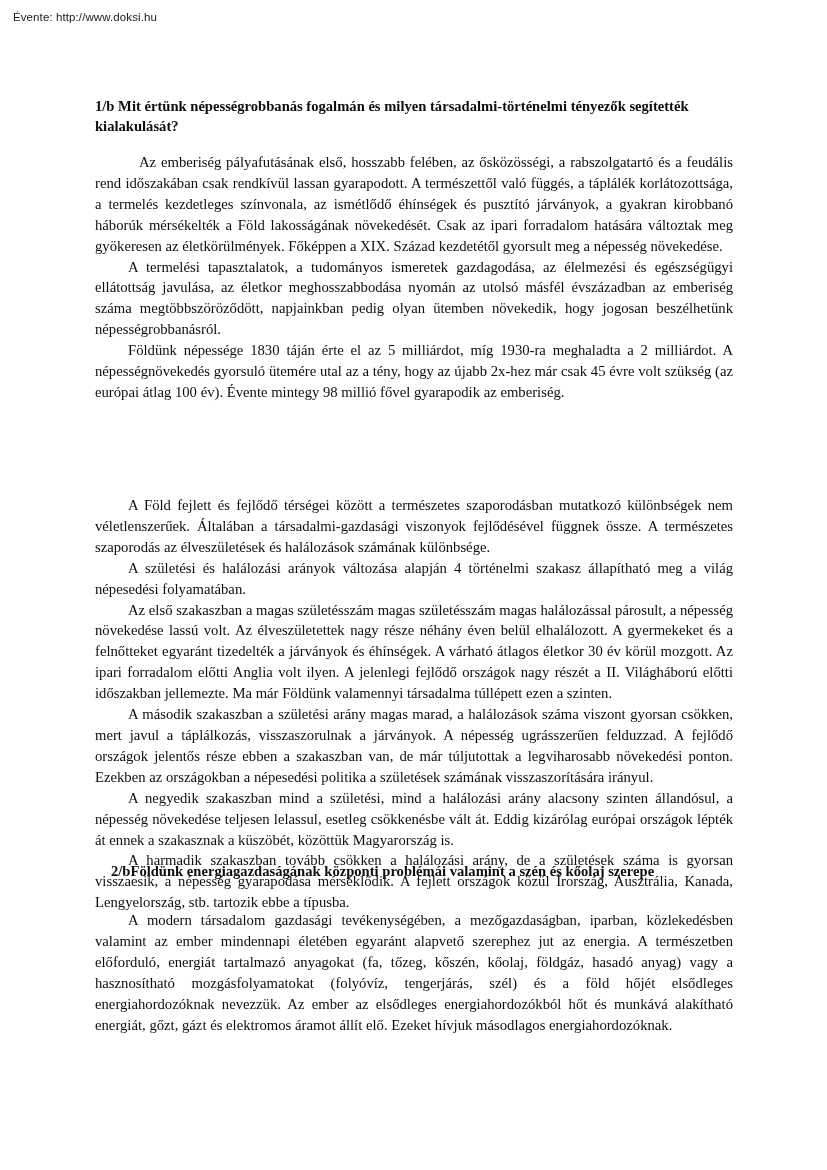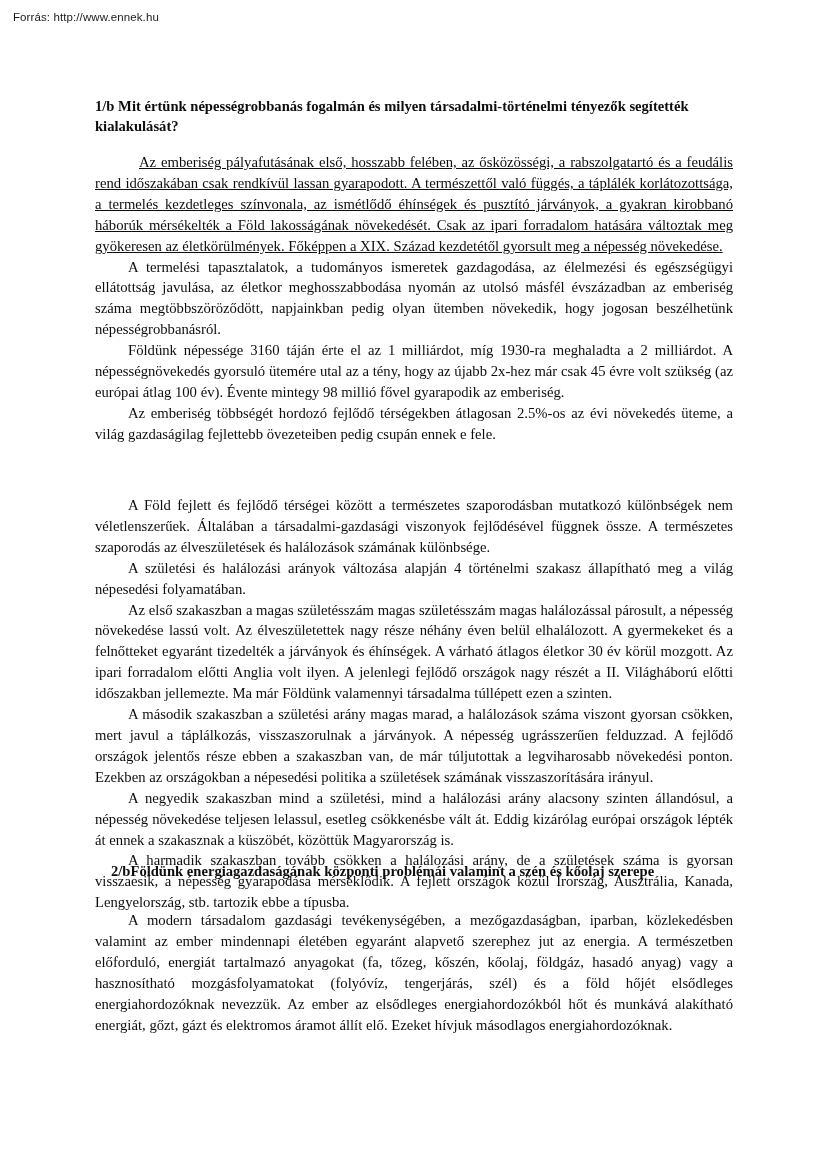--- a/index.html
+++ b/index.html
@@ -62,37 +62,36 @@
     margin: 0;
     font-size: 14.7px;
     line-height: 20.9px;
     text-align: justify;
     text-justify: inter-word;
     text-indent: 33px;
     color: #0d0d0d;
     -webkit-hyphens: none;
     hyphens: none;
   }
-  p.para.wide-indent { text-indent: 44px; text-decoration: underline; }
+  p.para.wide-indent { text-indent: 44px; }
   p.para.last-flush  { text-align: justify; }
 </style>
 </head>
 <body>
 
-<div class="source-header">Forrás: http://www.ennek.hu</div>
+<div class="source-header">Évente: http://www.doksi.hu</div>
 
 <div class="page">
 
   <h1 class="doc-heading" id="heading-1">1/b Mit értünk népességrobbanás fogalmán és milyen társadalmi-történelmi tényezők segítették kialakulását?</h1>
 
   <div class="block" id="block-1">
     <p class="para wide-indent">Az emberiség pályafutásának első, hosszabb felében, az ősközösségi, a rabszolgatartó és a feudális rend időszakában csak rendkívül lassan gyarapodott. A természettől való függés, a táplálék korlátozottsága, a termelés kezdetleges színvonala, az ismétlődő éhínségek és pusztító járványok, a gyakran kirobbanó háborúk mérsékelték a Föld lakosságának növekedését. Csak az ipari forradalom hatására változtak meg gyökeresen az életkörülmények. Főképpen a XIX. Század kezdetétől gyorsult meg a népesség növekedése.</p>
     <p class="para">A termelési tapasztalatok, a tudományos ismeretek gazdagodása, az élelmezési és egészségügyi ellátottság javulása, az életkor meghosszabbodása nyomán az utolsó másfél évszázadban az emberiség száma megtöbbszöröződött, napjainkban pedig olyan ütemben növekedik, hogy jogosan beszélhetünk népességrobbanásról.</p>
-    <p class="para">Földünk népessége 3160 táján érte el az 1 milliárdot, míg 1930-ra meghaladta a 2 milliárdot. A népességnövekedés gyorsuló ütemére utal az a tény, hogy az újabb 2x-hez már csak 45 évre volt szükség (az európai átlag 100 év). Évente mintegy 98 millió fővel gyarapodik az emberiség.</p>
-    <p class="para">Az emberiség többségét hordozó fejlődő térségekben átlagosan 2.5%-os az évi növekedés üteme, a világ gazdaságilag fejlettebb övezeteiben pedig csupán ennek e fele.</p>
+    <p class="para">Földünk népessége 1830 táján érte el az 5 milliárdot, míg 1930-ra meghaladta a 2 milliárdot. A népességnövekedés gyorsuló ütemére utal az a tény, hogy az újabb 2x-hez már csak 45 évre volt szükség (az európai átlag 100 év). Évente mintegy 98 millió fővel gyarapodik az emberiség.</p>
   </div>
 
   <div class="block" id="block-2">
     <p class="para">A Föld fejlett és fejlődő térségei között a természetes szaporodásban mutatkozó különbségek nem véletlenszerűek. Általában a társadalmi-gazdasági viszonyok fejlődésével függnek össze. A természetes szaporodás az élveszületések és halálozások számának különbsége.</p>
     <p class="para">A születési és halálozási arányok változása alapján 4 történelmi szakasz állapítható meg a világ népesedési folyamatában.</p>
     <p class="para">Az első szakaszban a magas születésszám magas születésszám magas halálozással párosult, a népesség növekedése lassú volt. Az élveszületettek nagy része néhány éven belül elhalálozott. A gyermekeket és a felnőtteket egyaránt tizedelték a járványok és éhínségek. A várható átlagos életkor 30 év körül mozgott. Az ipari forradalom előtti Anglia volt ilyen. A jelenlegi fejlődő országok nagy részét a II. Világháború előtti időszakban jellemezte. Ma már Földünk valamennyi társadalma túllépett ezen a szinten.</p>
     <p class="para">A második szakaszban a születési arány magas marad, a halálozások száma viszont gyorsan csökken, mert javul a táplálkozás, visszaszorulnak a járványok. A népesség ugrásszerűen felduzzad. A fejlődő országok jelentős része ebben a szakaszban van, de már túljutottak a legviharosabb növekedési ponton. Ezekben az országokban a népesedési politika a születések számának visszaszorítására irányul.</p>
     <p class="para">A negyedik szakaszban mind a születési, mind a halálozási arány alacsony szinten állandósul, a népesség növekedése teljesen lelassul, esetleg csökkenésbe vált át. Eddig kizárólag európai országok lépték át ennek a szakasznak a küszöbét, közöttük Magyarország is.</p>
     <p class="para">A harmadik szakaszban tovább csökken a halálozási arány, de a születések száma is gyorsan visszaesik, a népesség gyarapodása mérséklődik. A fejlett országok közül Írország, Ausztrália, Kanada, Lengyelország, stb. tartozik ebbe a típusba.</p>
   </div>

